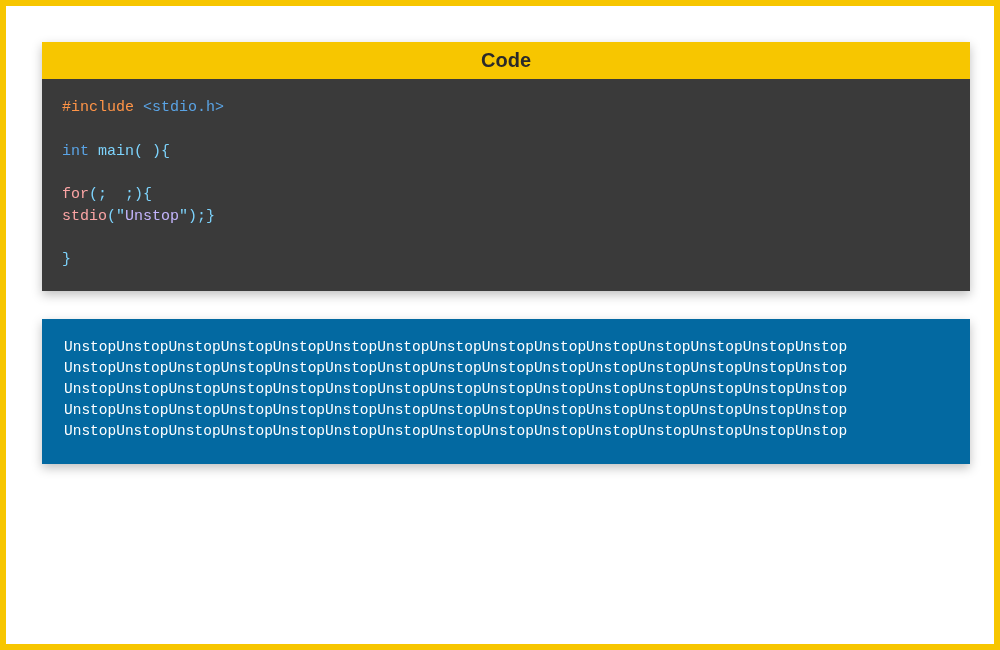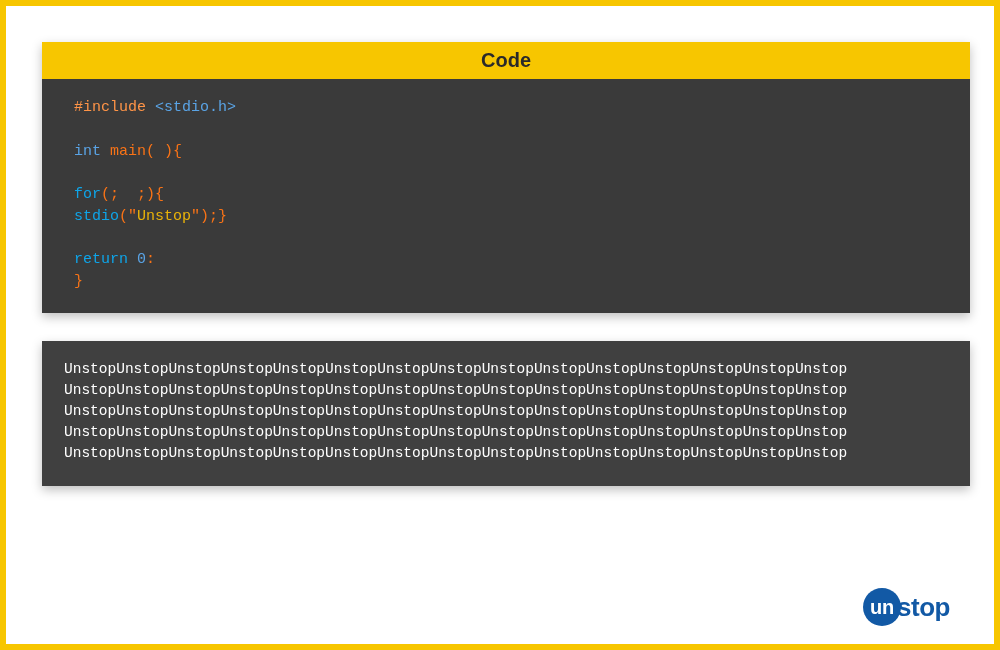--- a/index.html
+++ b/index.html
@@ -38,29 +38,28 @@
     .code-body {
       background: #3a3a3a;
       color: #e8e8e8;
       padding: 18px 20px 20px 20px;
       font-size: 15px;
       line-height: 1.45;
       font-family: "Consolas", "Monaco", "Courier New", monospace;
     }
     .code-body .line {
       white-space: pre;
-      margin-left: 12px;
     }
     .tok-orange { color: #ff9447; }
     .tok-blue   { color: #5aa4e6; }
-    .tok-white  { color: #f97316; }
-    .tok-red    { color: #0ea5e9; }
-    .tok-green  { color: #eab308; }
+    .tok-white  { color: #7dd3fc; }
+    .tok-red    { color: #fca5a5; }
+    .tok-green  { color: #c4b5fd; }
     .output-body {
-      background: #404040;
+      background: #0369a1;
       color: #fff;
       padding: 18px 22px 22px 22px;
       font-size: 14.5px;
       line-height: 1.45;
       font-family: "Consolas", "Monaco", "Courier New", monospace;
     }
     .output-body .oline {
       white-space: pre;
     }
     .logo {
@@ -110,32 +109,28 @@
   <div class="panel">
     <div class="panel-header">Code</div>
     <div class="code-body" id="code-body">
         <div class="line"><span class="tok-orange">#include </span><span class="tok-blue">&lt;stdio.h&gt;</span></div>
         <div class="line">&nbsp;</div>
         <div class="line"><span class="tok-blue">int </span><span class="tok-white">main( ){</span></div>
         <div class="line">&nbsp;</div>
         <div class="line"><span class="tok-red">for</span><span class="tok-white">(;  ;){</span></div>
         <div class="line"><span class="tok-red">stdio</span><span class="tok-white">("</span><span class="tok-green">Unstop</span><span class="tok-white">");}</span></div>
         <div class="line">&nbsp;</div>
-        <div class="line"><span class="tok-red">return </span><span class="tok-blue">0</span><span class="tok-white">:</span></div>
         <div class="line"><span class="tok-white">}</span></div>
       </div>
   </div>
 
   <div class="panel">
     <div class="output-body" id="output-body">
         <div class="oline">UnstopUnstopUnstopUnstopUnstopUnstopUnstopUnstopUnstopUnstopUnstopUnstopUnstopUnstopUnstop</div>
         <div class="oline">UnstopUnstopUnstopUnstopUnstopUnstopUnstopUnstopUnstopUnstopUnstopUnstopUnstopUnstopUnstop</div>
         <div class="oline">UnstopUnstopUnstopUnstopUnstopUnstopUnstopUnstopUnstopUnstopUnstopUnstopUnstopUnstopUnstop</div>
         <div class="oline">UnstopUnstopUnstopUnstopUnstopUnstopUnstopUnstopUnstopUnstopUnstopUnstopUnstopUnstopUnstop</div>
         <div class="oline">UnstopUnstopUnstopUnstopUnstopUnstopUnstopUnstopUnstopUnstopUnstopUnstopUnstopUnstopUnstop</div>
       </div>
   </div>
 
-  <div class="logo">
-    <span class="logo-circle">un</span><span class="logo-rest">stop</span>
-  </div>
 
 </div>
 
 </body></html>

